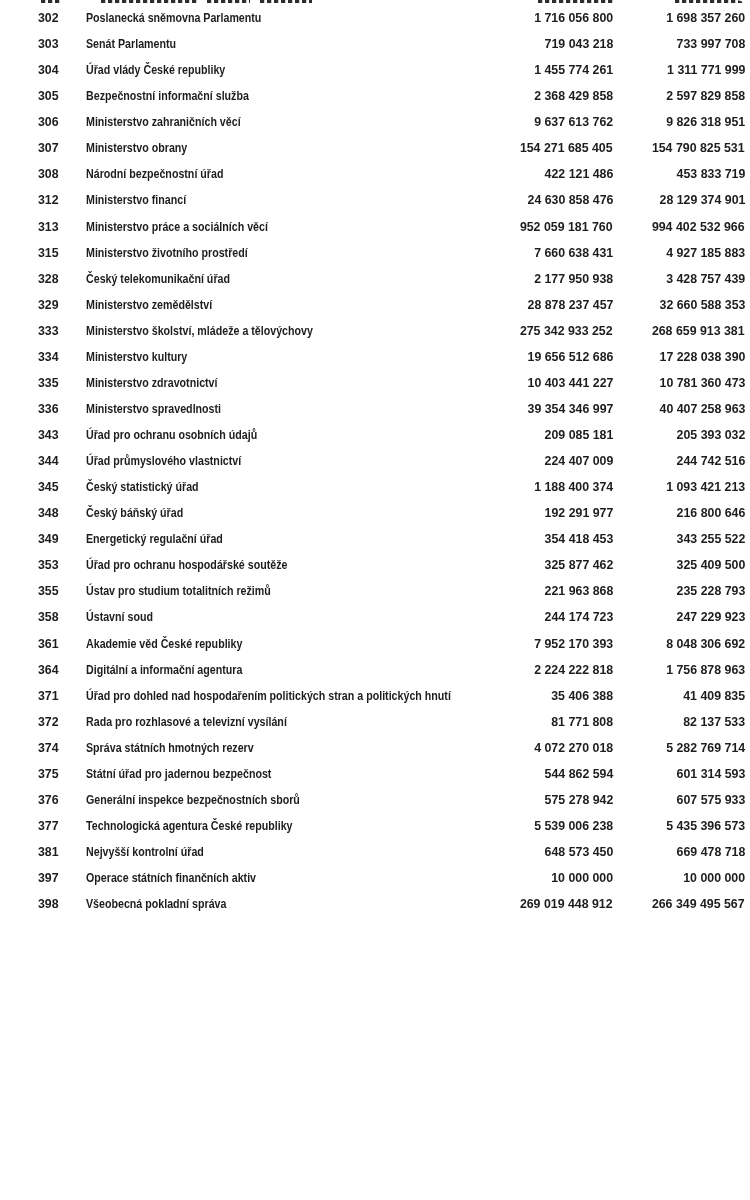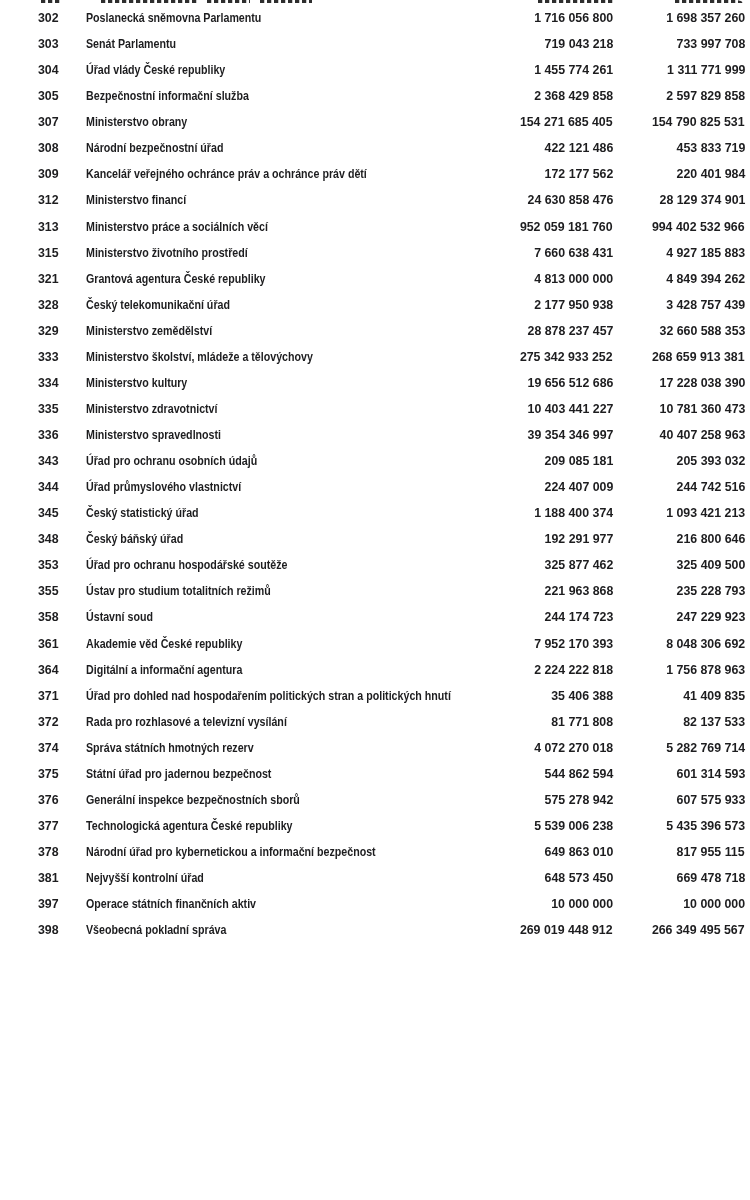--- a/index.html
+++ b/index.html
@@ -106,41 +106,41 @@
     <span class="c-v2">1 311 771 999</span>
   </div>
 
   <div class="row">
     <span class="c-num">305</span>
     <span class="c-name">Bezpečnostní informační služba</span>
     <span class="c-v1">2 368 429 858</span>
     <span class="c-v2">2 597 829 858</span>
   </div>
 
+  <div class="row">
+    <span class="c-num">306</span>
+    <span class="c-name">Ministerstvo zahraničních věcí</span>
+    <span class="c-v1">9 637 613 762</span>
+    <span class="c-v2">9 826 318 951</span>
+  </div>
 
   <div class="row">
     <span class="c-num">307</span>
     <span class="c-name">Ministerstvo obrany</span>
     <span class="c-v1">154 271 685 405</span>
     <span class="c-v2">154 790 825 531</span>
   </div>
 
   <div class="row">
     <span class="c-num">308</span>
     <span class="c-name">Národní bezpečnostní úřad</span>
     <span class="c-v1">422 121 486</span>
     <span class="c-v2">453 833 719</span>
   </div>
 
-  <div class="row">
-    <span class="c-num">309</span>
-    <span class="c-name">Kancelář veřejného ochránce práv a ochránce práv dětí</span>
-    <span class="c-v1">172 177 562</span>
-    <span class="c-v2">220 401 984</span>
-  </div>
 
   <div class="row">
     <span class="c-num">312</span>
     <span class="c-name">Ministerstvo financí</span>
     <span class="c-v1">24 630 858 476</span>
     <span class="c-v2">28 129 374 901</span>
   </div>
 
   <div class="row">
     <span class="c-num">313</span>
@@ -151,26 +151,20 @@
 
 
   <div class="row">
     <span class="c-num">315</span>
     <span class="c-name">Ministerstvo životního prostředí</span>
     <span class="c-v1">7 660 638 431</span>
     <span class="c-v2">4 927 185 883</span>
   </div>
 
 
-  <div class="row">
-    <span class="c-num">321</span>
-    <span class="c-name">Grantová agentura České republiky</span>
-    <span class="c-v1">4 813 000 000</span>
-    <span class="c-v2">4 849 394 262</span>
-  </div>
 
 
 
   <div class="row">
     <span class="c-num">328</span>
     <span class="c-name">Český telekomunikační úřad</span>
     <span class="c-v1">2 177 950 938</span>
     <span class="c-v2">3 428 757 439</span>
   </div>
 
@@ -231,20 +225,26 @@
   </div>
 
 
   <div class="row">
     <span class="c-num">348</span>
     <span class="c-name">Český báňský úřad</span>
     <span class="c-v1">192 291 977</span>
     <span class="c-v2">216 800 646</span>
   </div>
 
+  <div class="row">
+    <span class="c-num">349</span>
+    <span class="c-name">Energetický regulační úřad</span>
+    <span class="c-v1">354 418 453</span>
+    <span class="c-v2">343 255 522</span>
+  </div>
 
   <div class="row">
     <span class="c-num">353</span>
     <span class="c-name">Úřad pro ochranu hospodářské soutěže</span>
     <span class="c-v1">325 877 462</span>
     <span class="c-v2">325 409 500</span>
   </div>
 
   <div class="row">
     <span class="c-num">355</span>
@@ -311,26 +311,20 @@
     <span class="c-v2">607 575 933</span>
   </div>
 
   <div class="row">
     <span class="c-num">377</span>
     <span class="c-name">Technologická agentura České republiky</span>
     <span class="c-v1">5 539 006 238</span>
     <span class="c-v2">5 435 396 573</span>
   </div>
 
-  <div class="row">
-    <span class="c-num">378</span>
-    <span class="c-name">Národní úřad pro kybernetickou a informační bezpečnost</span>
-    <span class="c-v1">649 863 010</span>
-    <span class="c-v2">817 955 115</span>
-  </div>
 
   <div class="row">
     <span class="c-num">381</span>
     <span class="c-name">Nejvyšší kontrolní úřad</span>
     <span class="c-v1">648 573 450</span>
     <span class="c-v2">669 478 718</span>
   </div>
 
 
   <div class="row">

